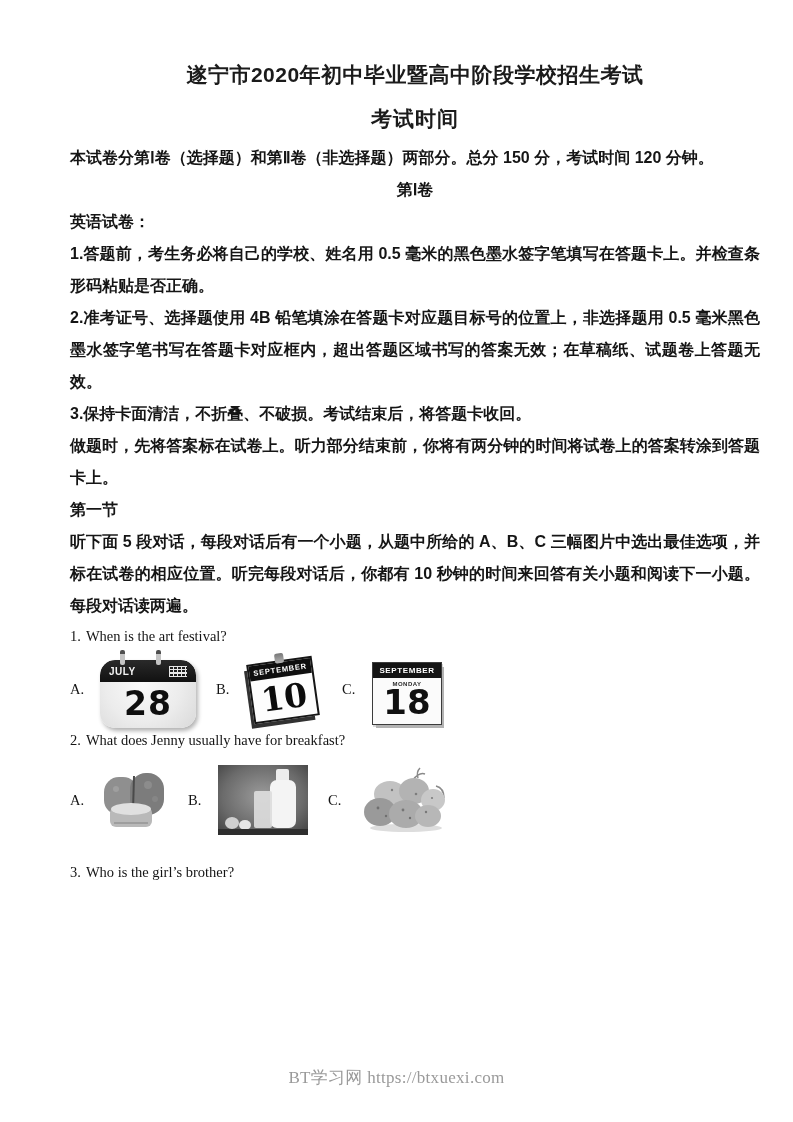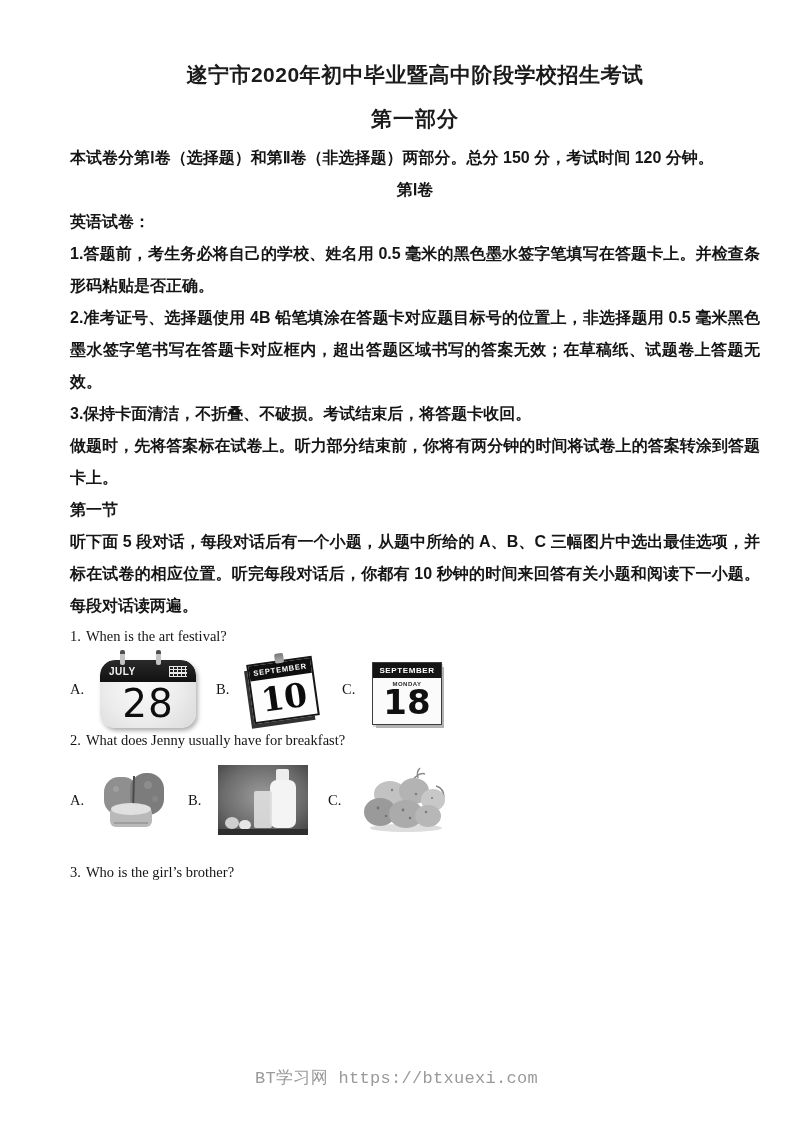--- a/index.html
+++ b/index.html
@@ -70,21 +70,21 @@
   }
   .calA .month { color:#f2f2f2; font-size:10px; font-weight:700; letter-spacing:0.5px; }
   .calA .grid-icon {
     width:18px; height:11px;
     background-image:
       repeating-linear-gradient(90deg,#e8e8e8 0 1.5px,transparent 1.5px 4px),
       repeating-linear-gradient(0deg,#e8e8e8 0 1.5px,transparent 1.5px 3.5px);
   }
   .calA .day {
     font-family:"DejaVu Sans", sans-serif;
-    font-size:39px; font-weight:400; color:#0e0e0e;
+    font-size:33px; font-weight:700; color:#0e0e0e;
     text-align:center; line-height:44px; letter-spacing:1px;
   }
 
   
   .calB-wrap { position:relative; width:76px; height:78px; flex:0 0 auto; }
   .calB {
     position:absolute; top:10px; left:4px;
     width:66px; height:60px; background:#fdfdfd;
     border:2px solid #161616;
     transform:rotate(-8deg);
@@ -125,32 +125,32 @@
     font-family:"DejaVu Sans", sans-serif;
     font-size:34px; font-weight:800; color:#101010;
     text-align:center; line-height:30px;
   }
 
   .photo { flex:0 0 auto; }
 
   .watermark {
     position:absolute; left:0; right:0; top:1066px;
     text-align:center;
-    font-family:Liberation Mono, monospace;
+    font-family:Liberation Serif, serif;
     font-size:17px; color:#9a9a9a; letter-spacing:0.3px;
   }
 </style>
 </head>
 <body>
 
 <div class="page">
   <div class="content">
 
     <div class="title">遂宁市2020年初中毕业暨高中阶段学校招生考试</div>
-    <div class="subtitle">第一部分</div>
+    <div class="subtitle">考试时间</div>
 
     <p class="cn first">本试卷分第Ⅰ卷（选择题）和第Ⅱ卷（非选择题）两部分。总分 150 分，考试时间 120 分钟。</p>
     <p class="cn center">第Ⅰ卷</p>
     <p class="cn">英语试卷：</p>
     <p class="cn">1.答题前，考生务必将自己的学校、姓名用 0.5 毫米的黑色墨水签字笔填写在答题卡上。并检查条形码粘贴是否正确。</p>
     <p class="cn">2.准考证号、选择题使用 4B 铅笔填涂在答题卡对应题目标号的位置上，非选择题用 0.5 毫米黑色墨水签字笔书写在答题卡对应框内，超出答题区域书写的答案无效；在草稿纸、试题卷上答题无效。</p>
     <p class="cn">3.保持卡面清洁，不折叠、不破损。考试结束后，将答题卡收回。</p>
     <p class="cn">做题时，先将答案标在试卷上。听力部分结束前，你将有两分钟的时间将试卷上的答案转涂到答题卡上。</p>
     <p class="cn">第一节</p>
     <p class="cn">听下面 5 段对话，每段对话后有一个小题，从题中所给的 A、B、C 三幅图片中选出最佳选项，并标在试卷的相应位置。听完每段对话后，你都有 10 秒钟的时间来回答有关小题和阅读下一小题。每段对话读两遍。</p>

